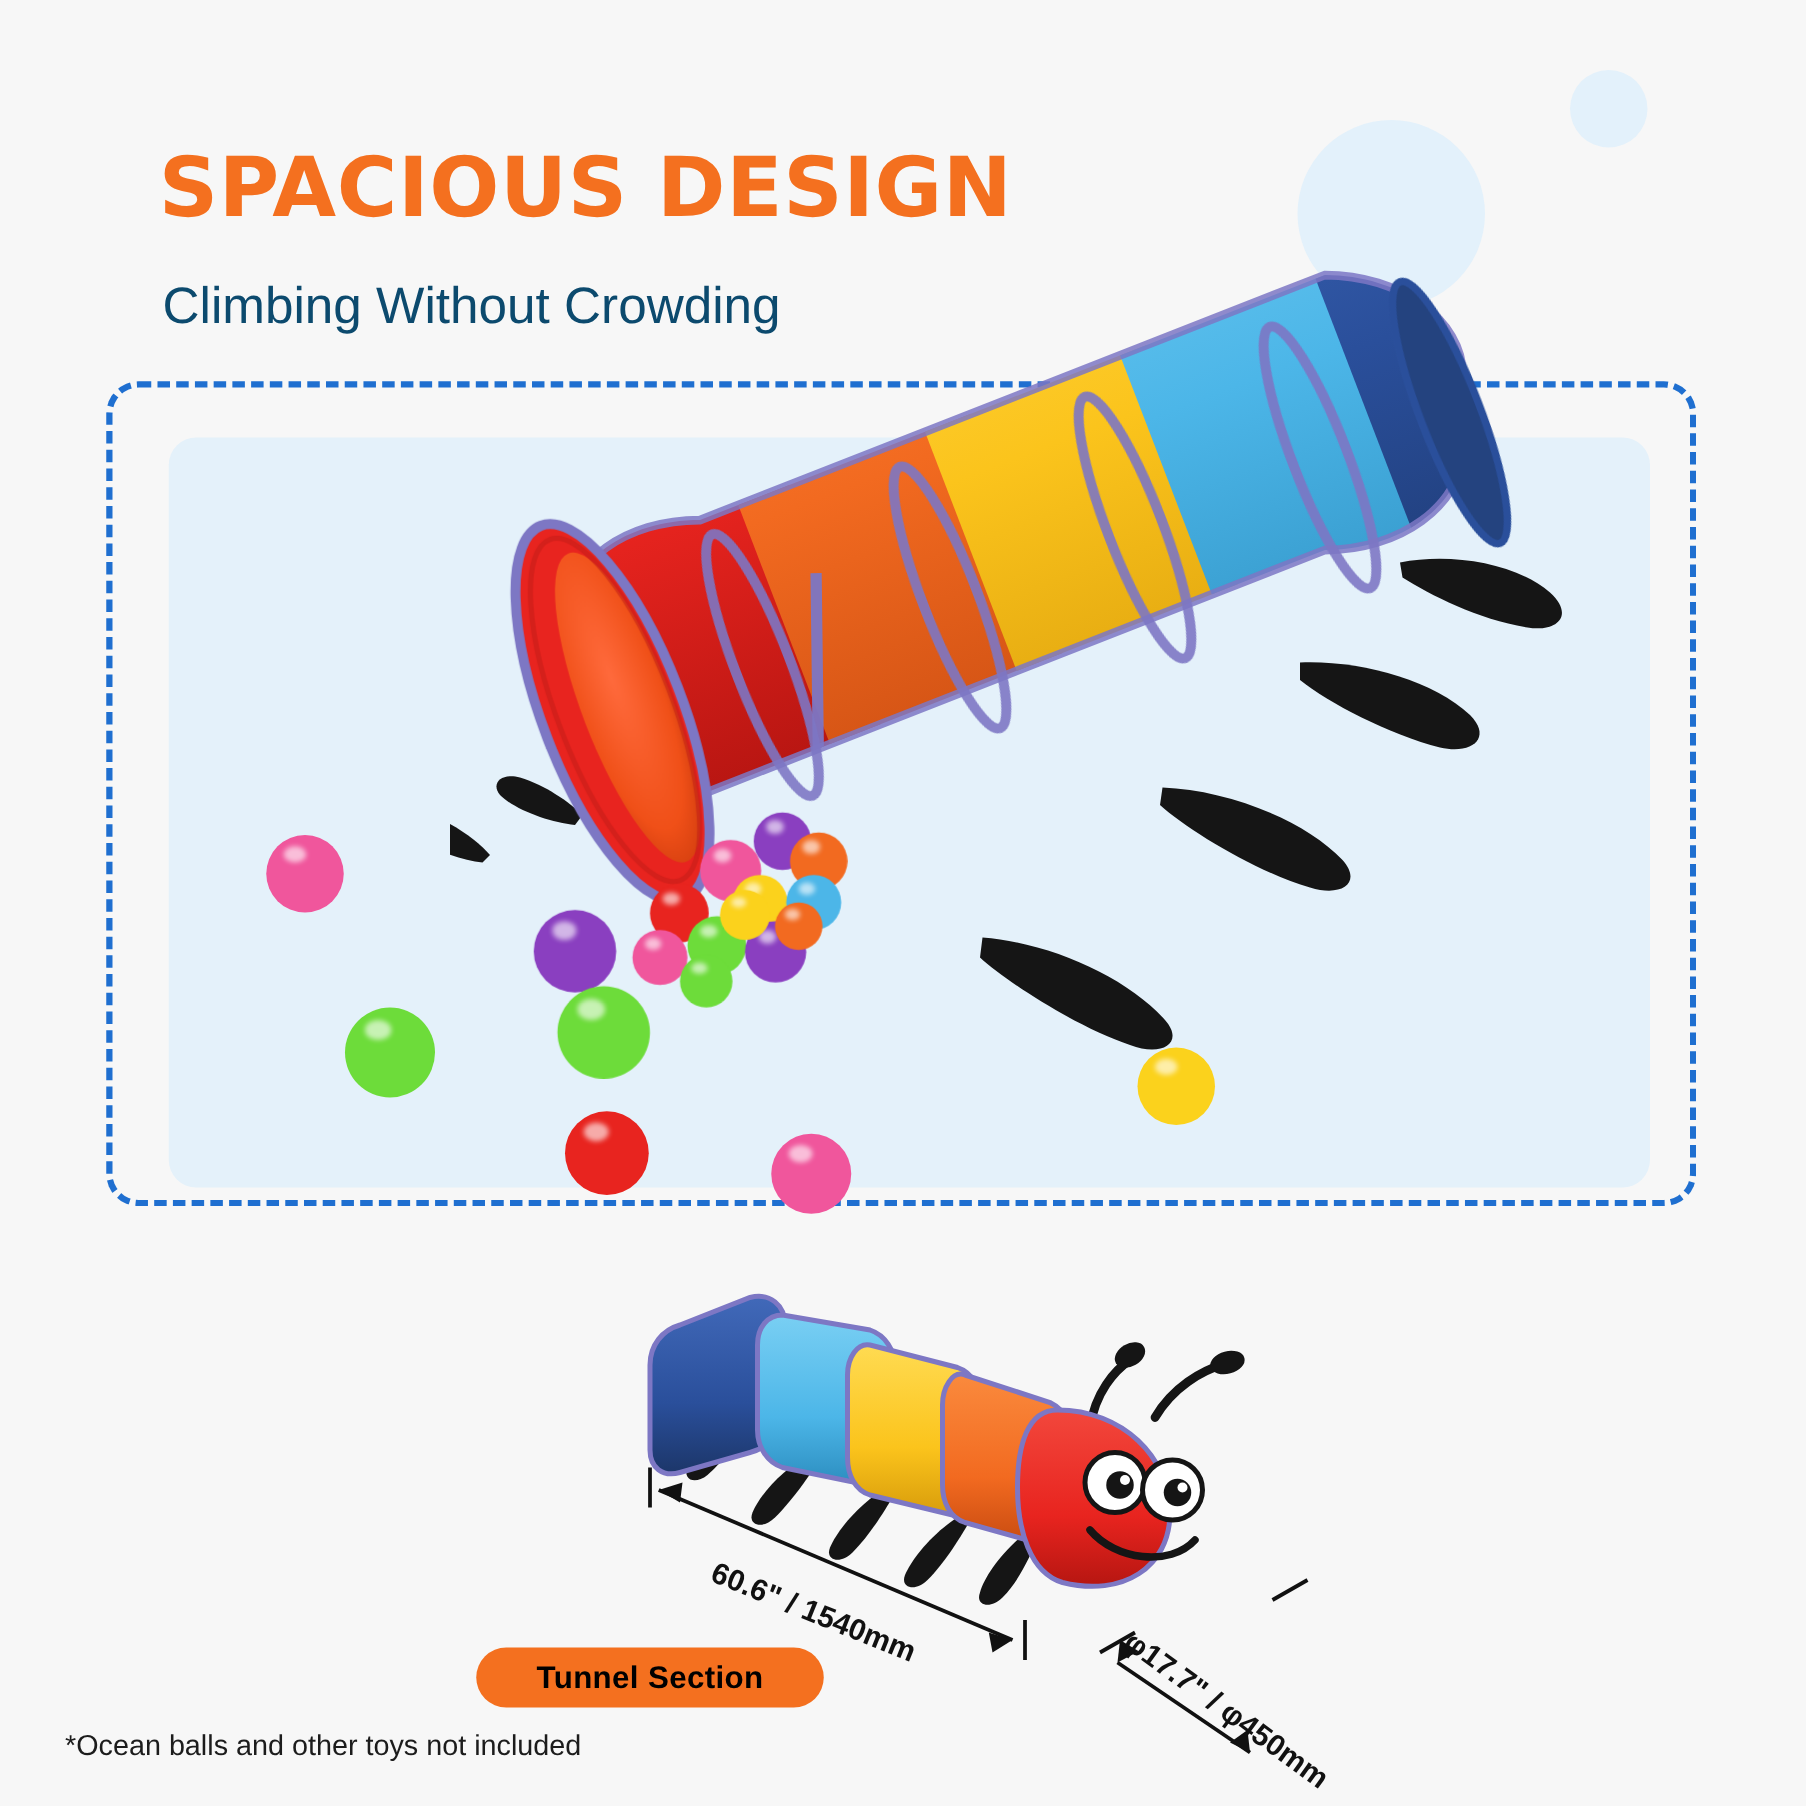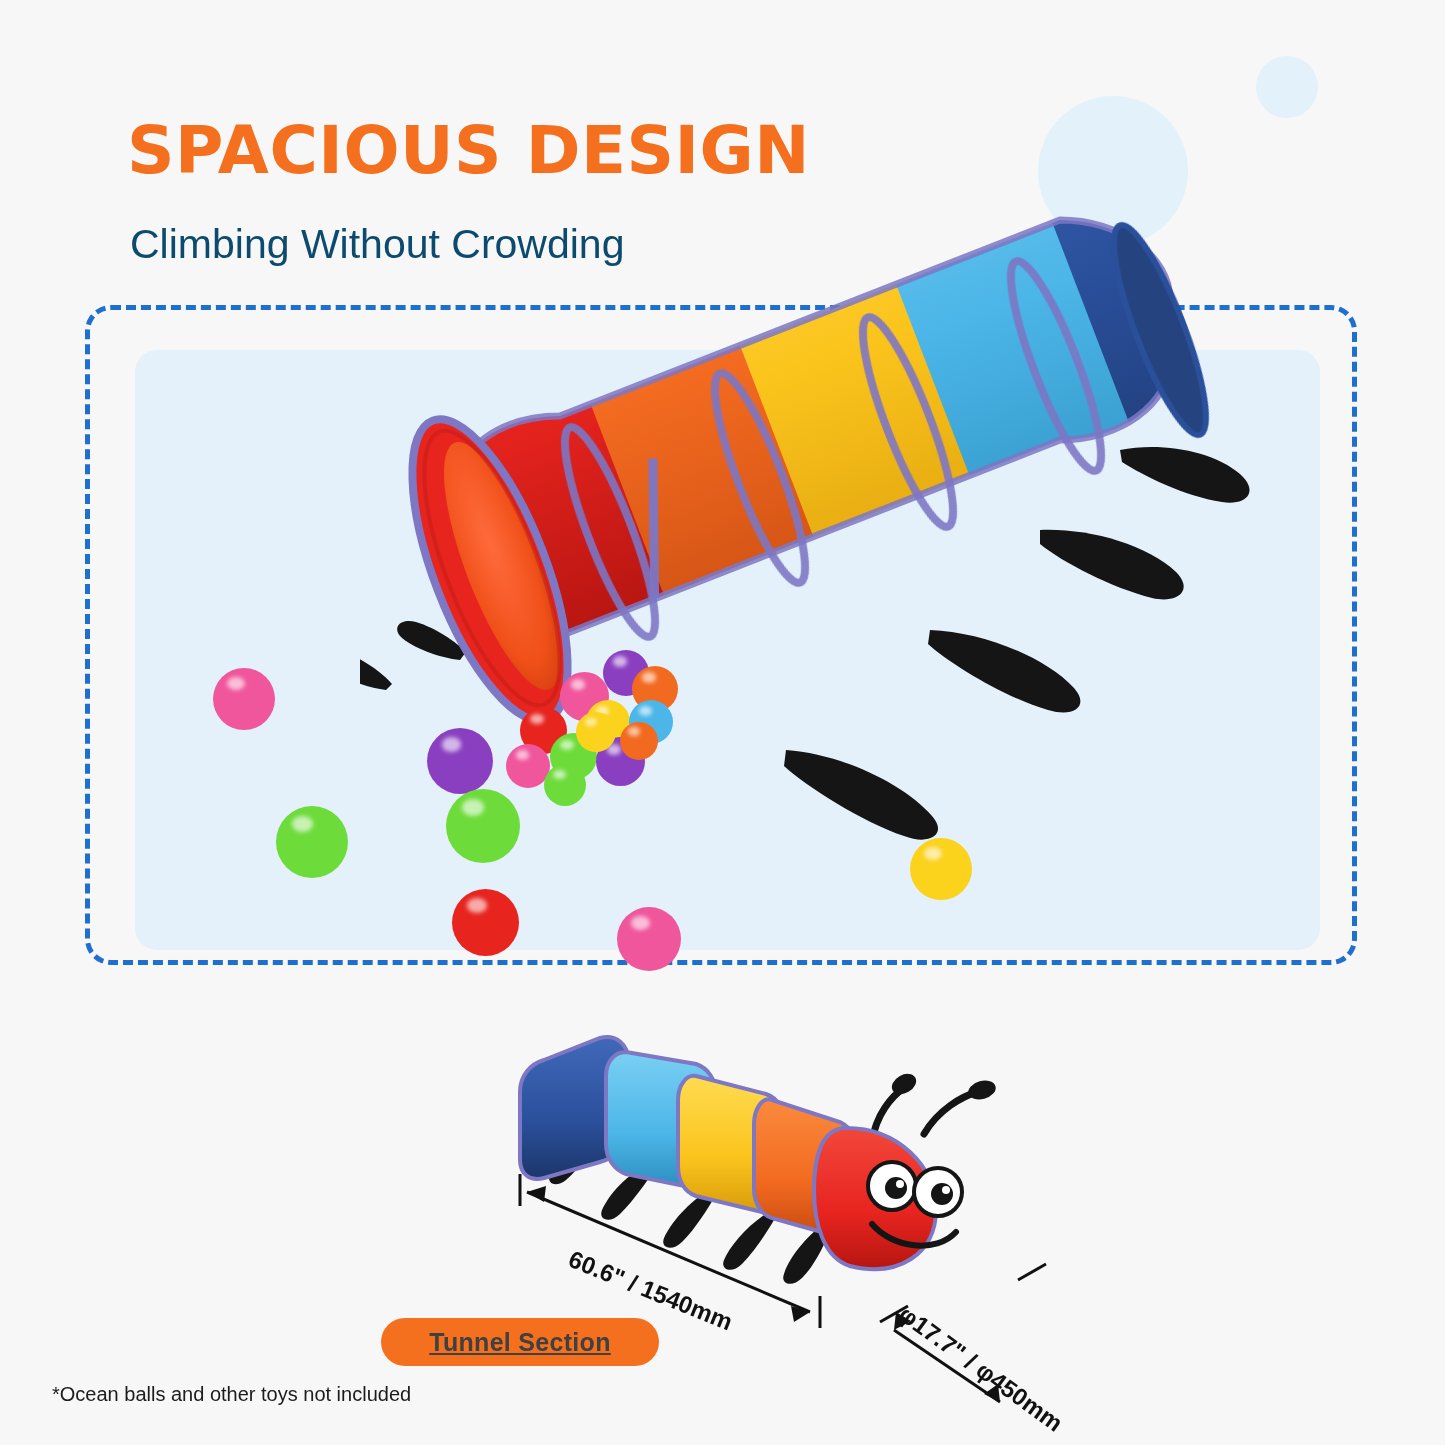--- a/index.html
+++ b/index.html
@@ -60,27 +60,27 @@
     white-space:nowrap;
   }
   .dim-len{left:575px;top:1245px;transform:rotate(22deg);transform-origin:left top;}
   .dim-dia{left:910px;top:1300px;transform:rotate(36deg);transform-origin:left top;}
 
   
   .pill{
     position:absolute;left:381px;top:1318px;width:278px;height:48px;
     background:#f4701f;border-radius:24px;
     display:flex;align-items:center;justify-content:center;
-    color:#404040;font-size:25px;font-weight:bold;letter-spacing:.3px;text-decoration:underline;
+    color:#000000;font-size:25px;font-weight:bold;letter-spacing:.3px;
   }
 
   
   .footnote{
     position:absolute;left:52px;top:1383px;
-    font-size:20px;color:#1c1c1c;
+    font-size:23px;color:#1c1c1c;
   }
 </style>
 </head>
 <body>
 
 <div class="stage">
 
   <div class="bubble b1"></div>
   <div class="bubble b2"></div>
 

